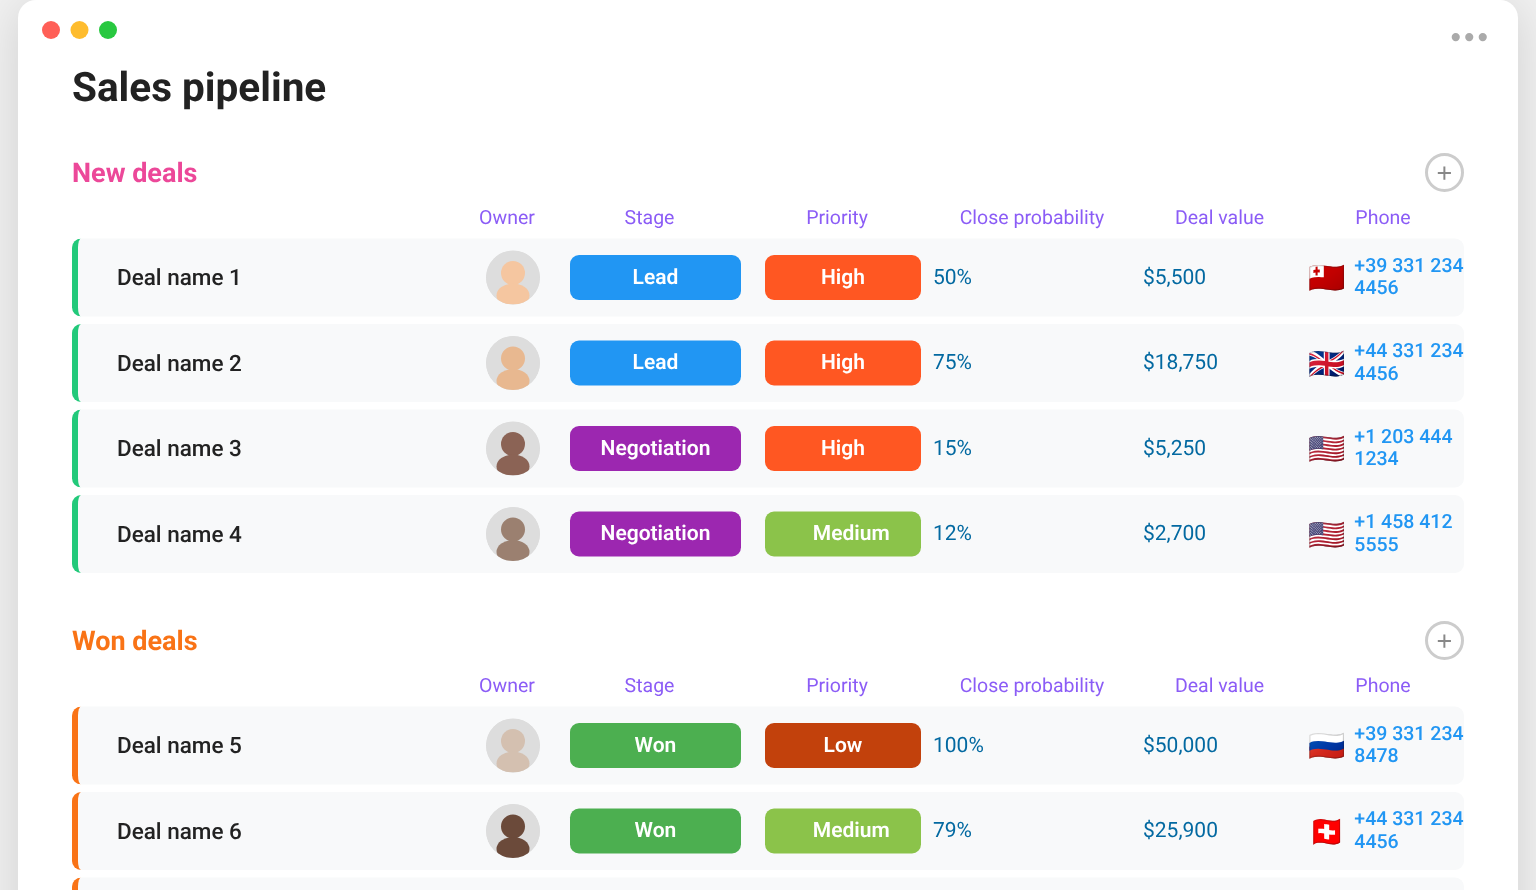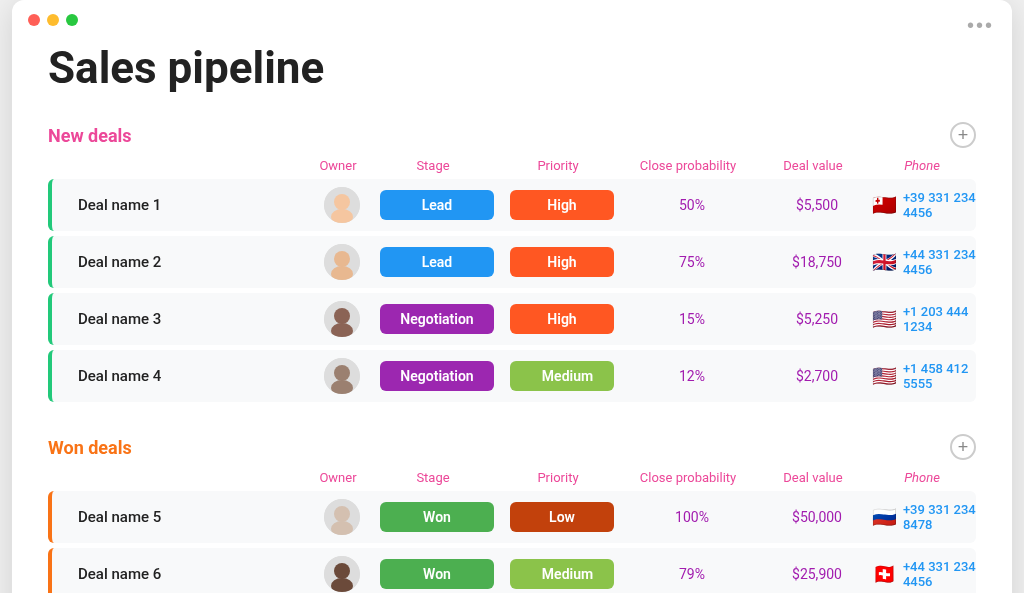--- a/index.html
+++ b/index.html
@@ -39,21 +39,21 @@
       top: 14px;
       right: 18px;
       background: none;
       border: none;
       cursor: pointer;
       font-size: 20px;
       color: #aaa;
       letter-spacing: 2px;
     }
     .page-title {
-      font-size: 44px;
+      font-size: 27px;
       font-weight: 700;
       color: #222;
       margin-bottom: 28px;
       margin-top: 10px;
     }
     .section { margin-bottom: 32px; }
     .section-header {
       display: flex;
       align-items: center;
       margin-bottom: 10px;
@@ -80,26 +80,26 @@
       line-height: 1;
     }
     .table-wrap {
       width: 100%;
     }
     .col-headers {
       display: grid;
       grid-template-columns: 260px 60px 130px 120px 140px 110px 1fr;
       padding: 0 0 6px 0;
       font-size: 13px;
-      color: #ec4899;
+      color: #8b5cf6;
       font-weight: 400;
     }
     .col-headers span { text-align: center; }
     .col-headers span:first-child { text-align: left; padding-left: 16px; visibility: hidden; }
-    .col-headers span:last-child { text-align: center; font-style: italic; }
+    .col-headers span:last-child { text-align: center; }
     .deal-row {
       display: grid;
       grid-template-columns: 260px 60px 130px 120px 140px 110px 1fr;
       align-items: center;
       background: #f8f9fa;
       border-radius: 6px;
       margin-bottom: 5px;
       min-height: 52px;
       border-left: 4px solid;
     }
@@ -137,23 +137,23 @@
       color: #fff;
       margin: 0 8px;
     }
     .stage-lead { background: #2196f3; }
     .stage-negotiation { background: #9c27b0; }
     .stage-won { background: #4caf50; }
     .priority-high { background: #ff5722; }
     .priority-medium { background: #8bc34a; padding-left: 15px; }
     .priority-low { background: #c2410c; }
     .prob-cell, .value-cell {
-      text-align: center;
+      text-align: left;
       font-size: 14px;
-      color: #a21caf;
+      color: #0369a1;
     }
     .phone-cell {
       display: flex;
       align-items: center;
       gap: 6px;
       justify-content: center;
       font-size: 13px;
       color: #2196f3;
       font-weight: 500;
     }

